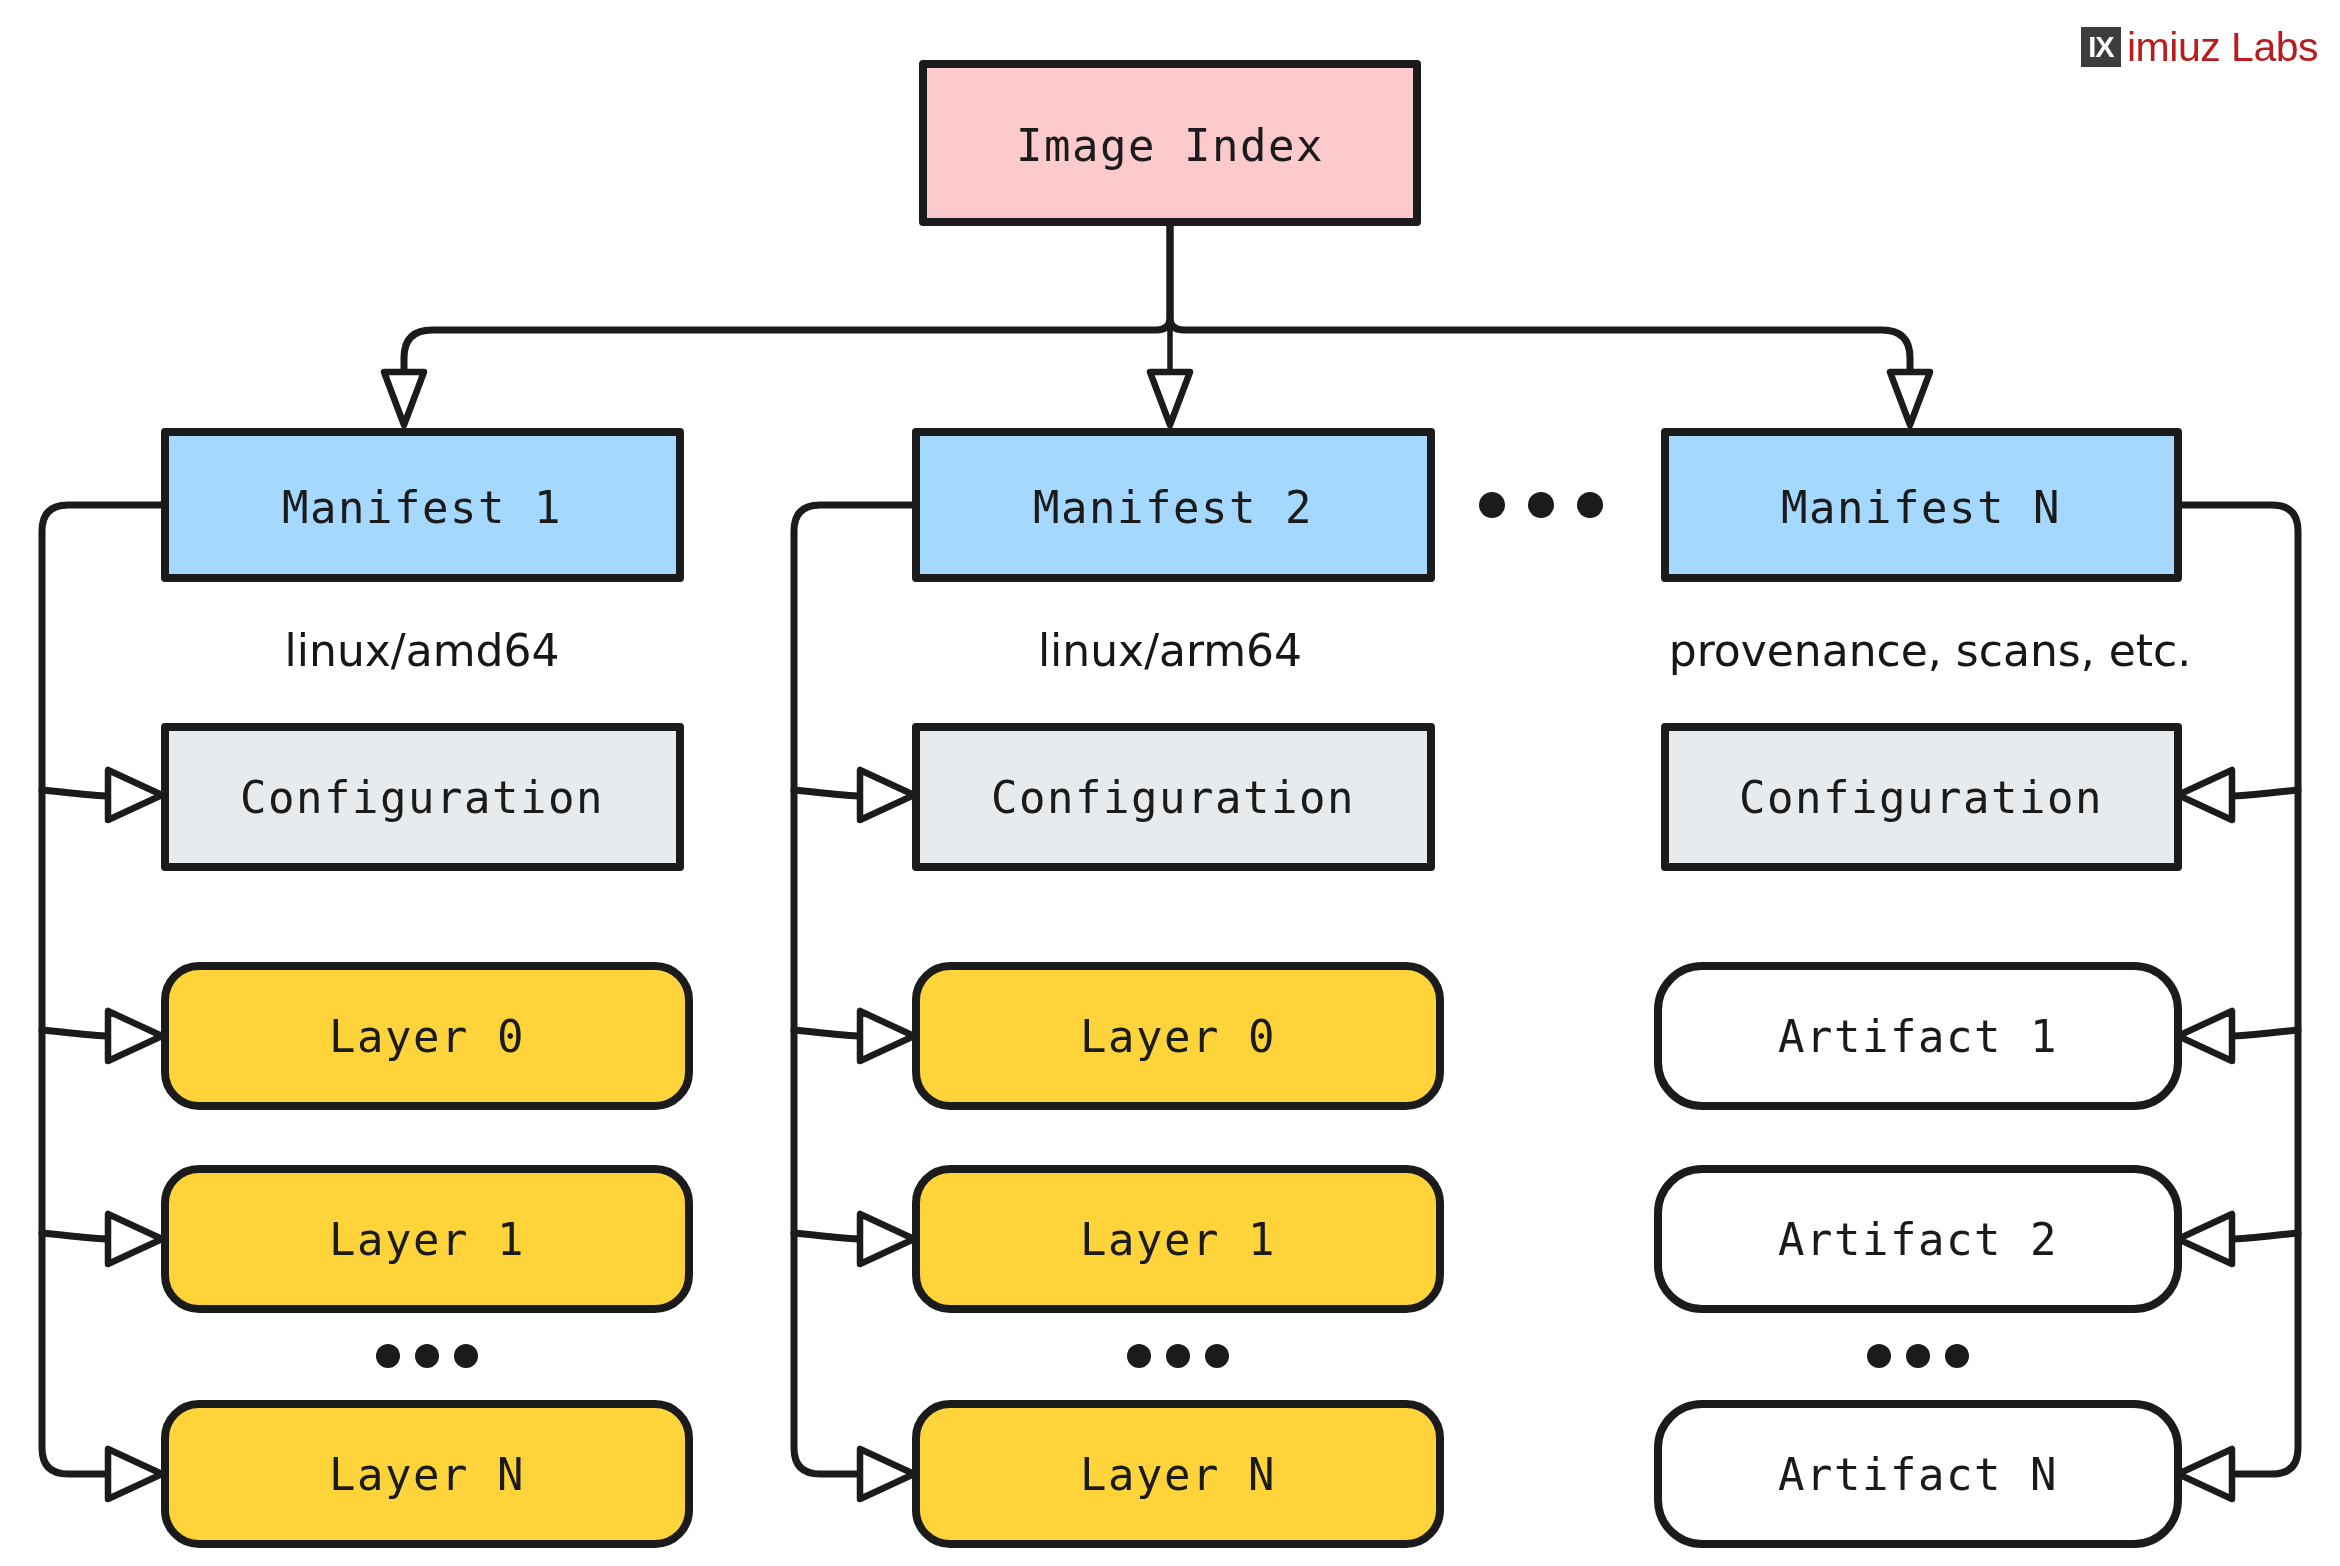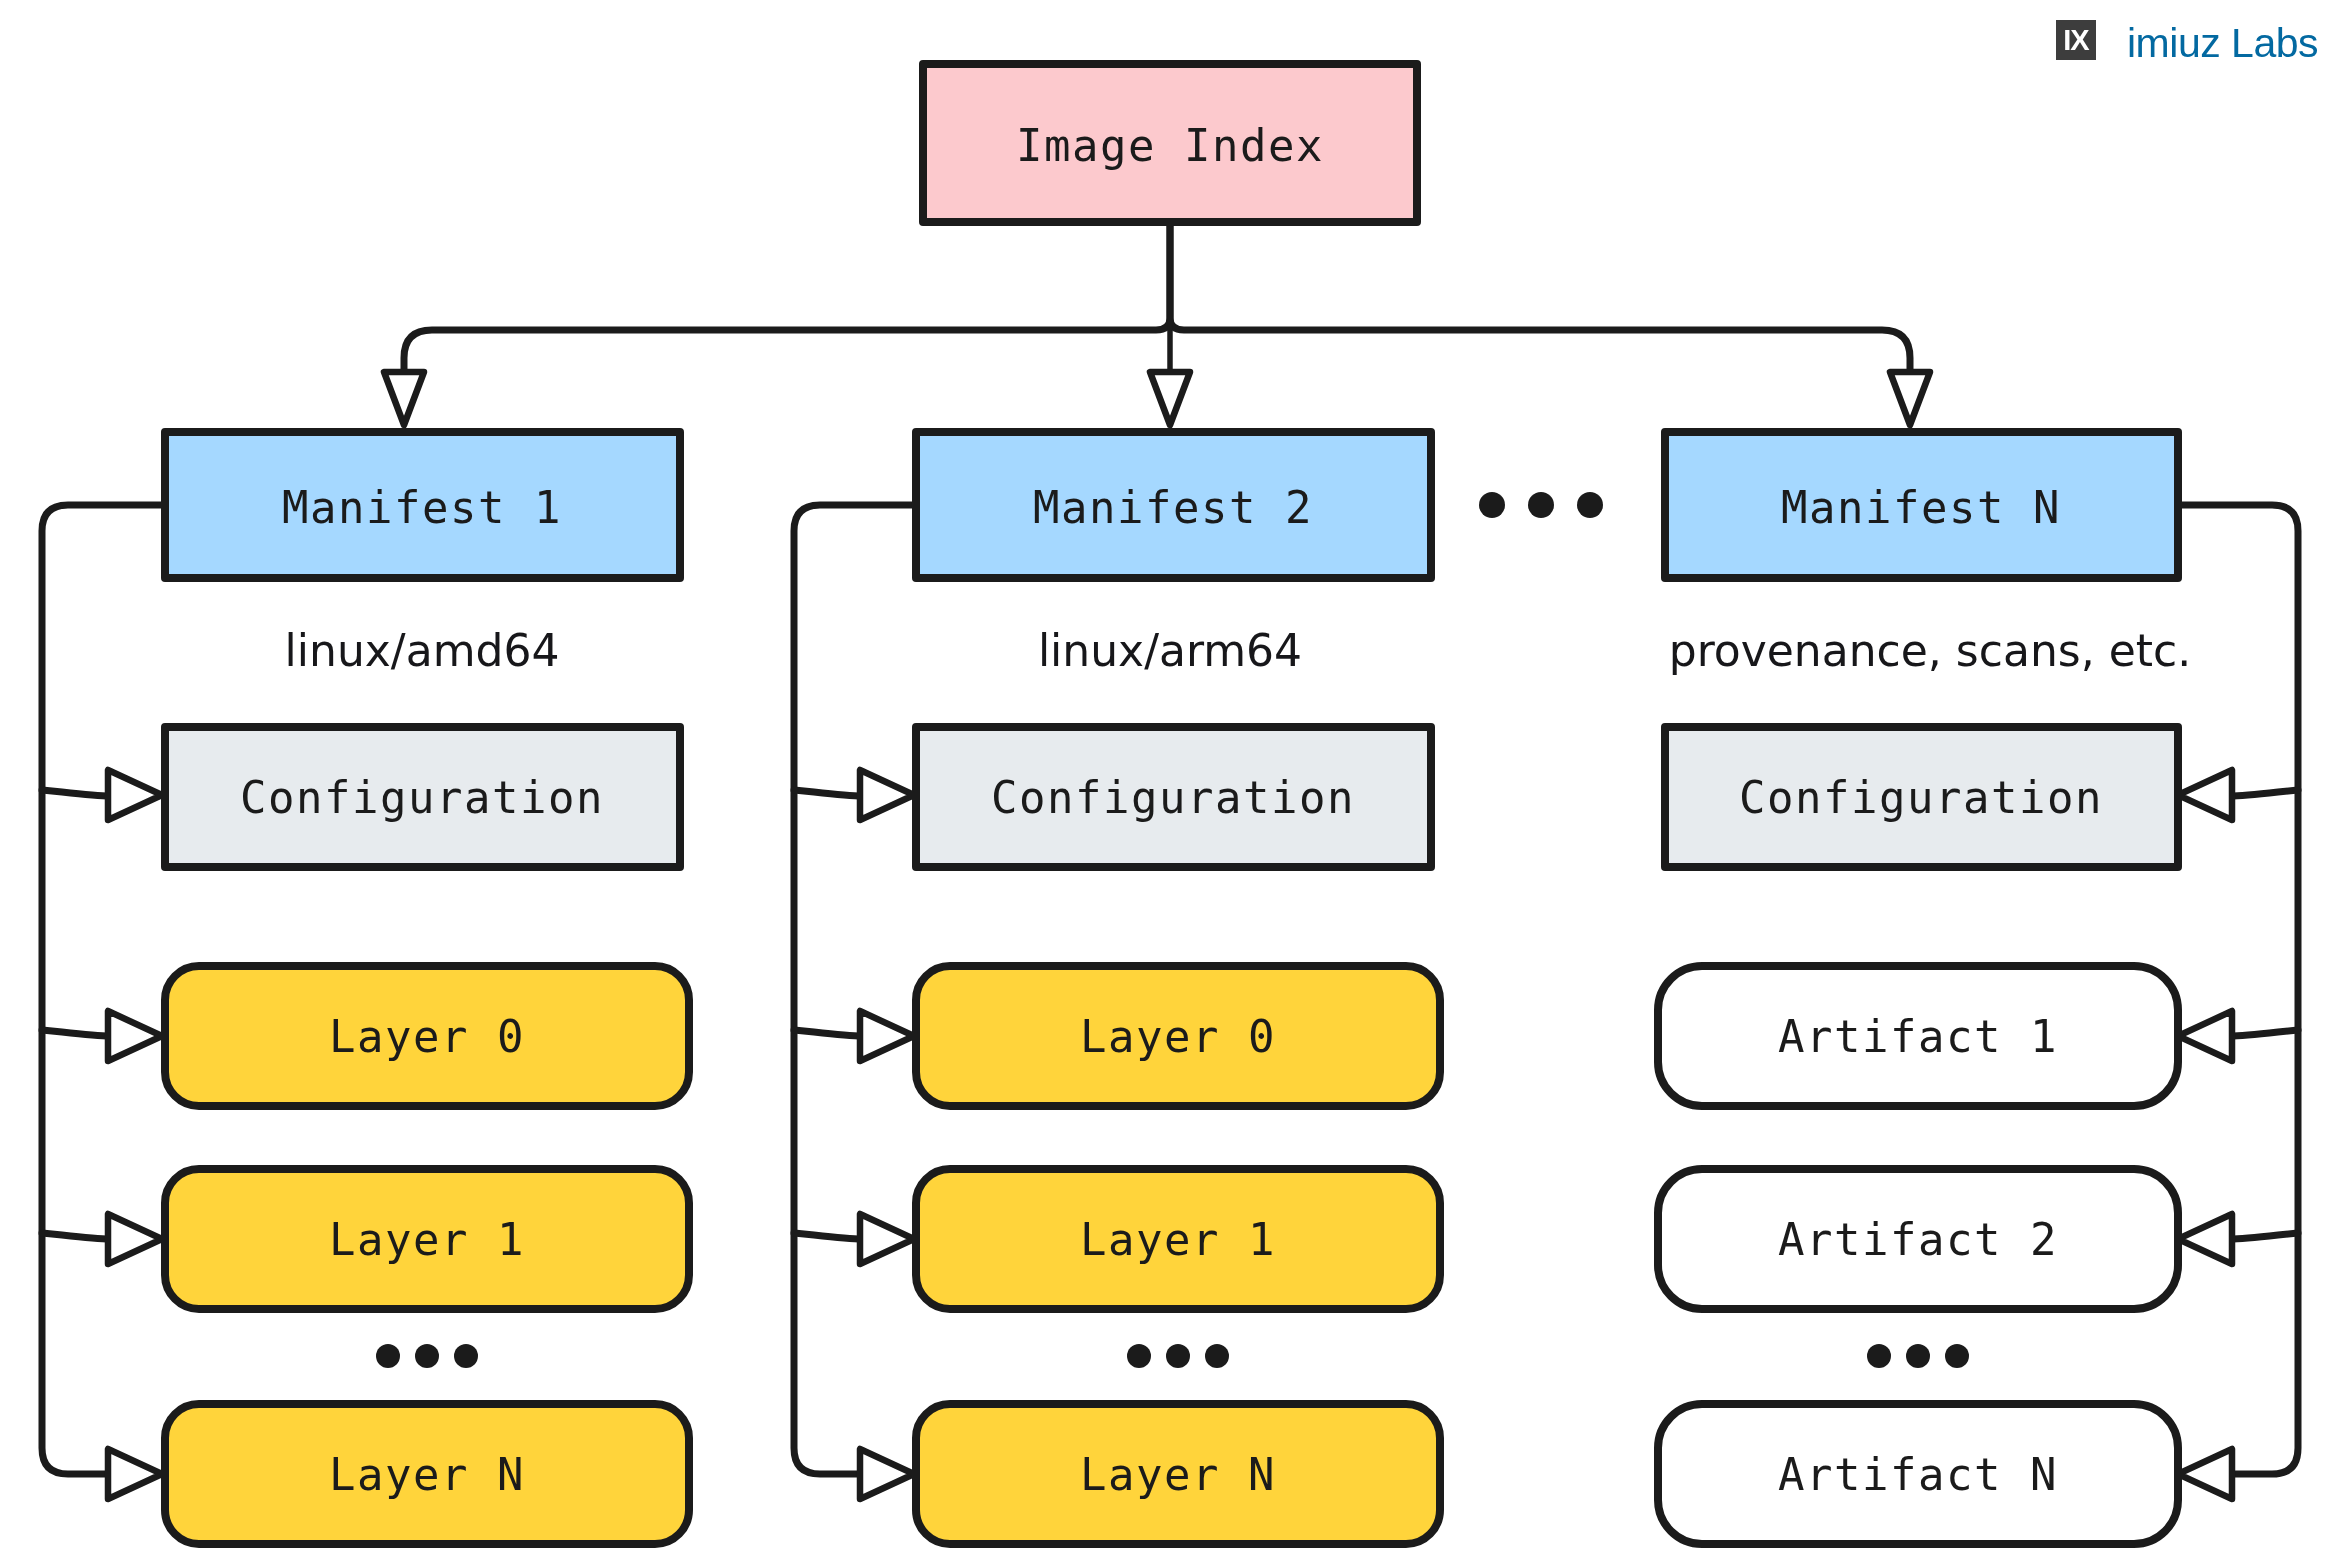--- a/index.html
+++ b/index.html
@@ -18,41 +18,41 @@
     position: absolute;
     left: 0; top: 0;
     width: 2340px;
     height: 1566px;
   }
   .brand {
     position: absolute;
     right: 22px;
     top: 20px;
     display: flex;
-    align-items: flex-start;
-    gap: 12px;
+    align-items: center;
+    gap: 0px;
     height: 54px;
   }
   .brand-mark {
     width: 40px;
     height: 40px;
     background: #3d3d3d;
     color: #ffffff;
     font-family: "Liberation Sans", sans-serif;
     font-weight: bold;
     font-size: 29px;
     line-height: 40px;
     text-align: center;
     letter-spacing: -1px;
   }
   .brand-text {
     font-family: "Liberation Sans", sans-serif;
     font-size: 41px;
-    color: #0369a1;
-    margin-left: 19px;
+    color: #b91c1c;
+    margin-left: 6px;
     white-space: nowrap;
     letter-spacing: -0.5px;
   }
   svg { display: block; }
   .node-label {
     font-family: "DejaVu Sans Mono", monospace;
     font-size: 44px;
     fill: #1b1b1b;
     text-anchor: middle;
     dominant-baseline: central;

